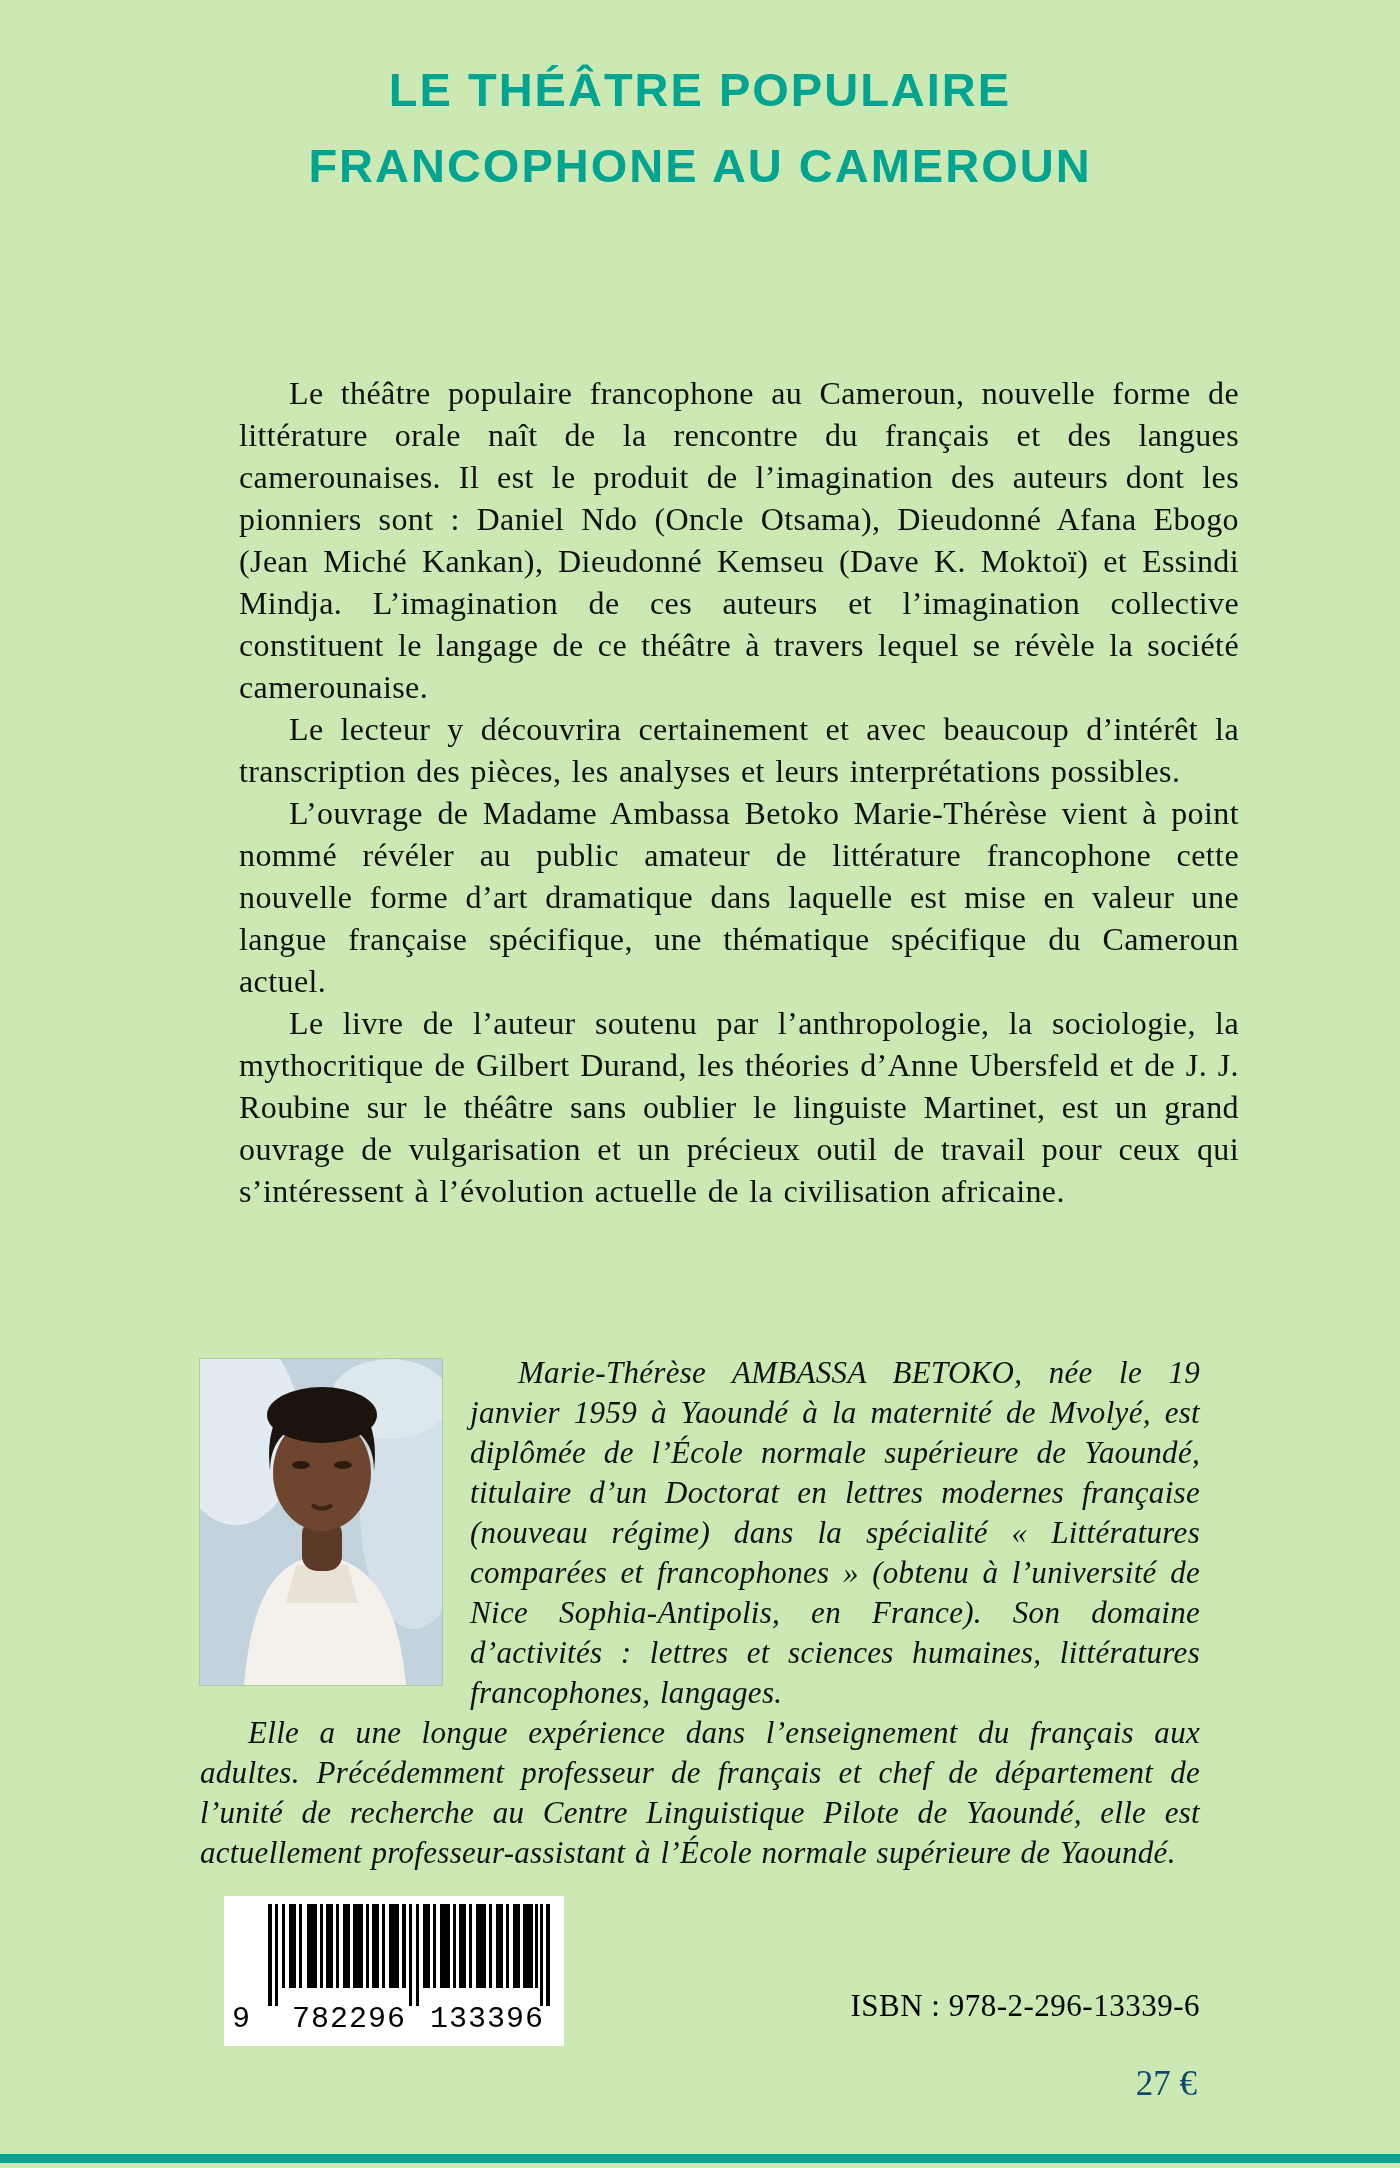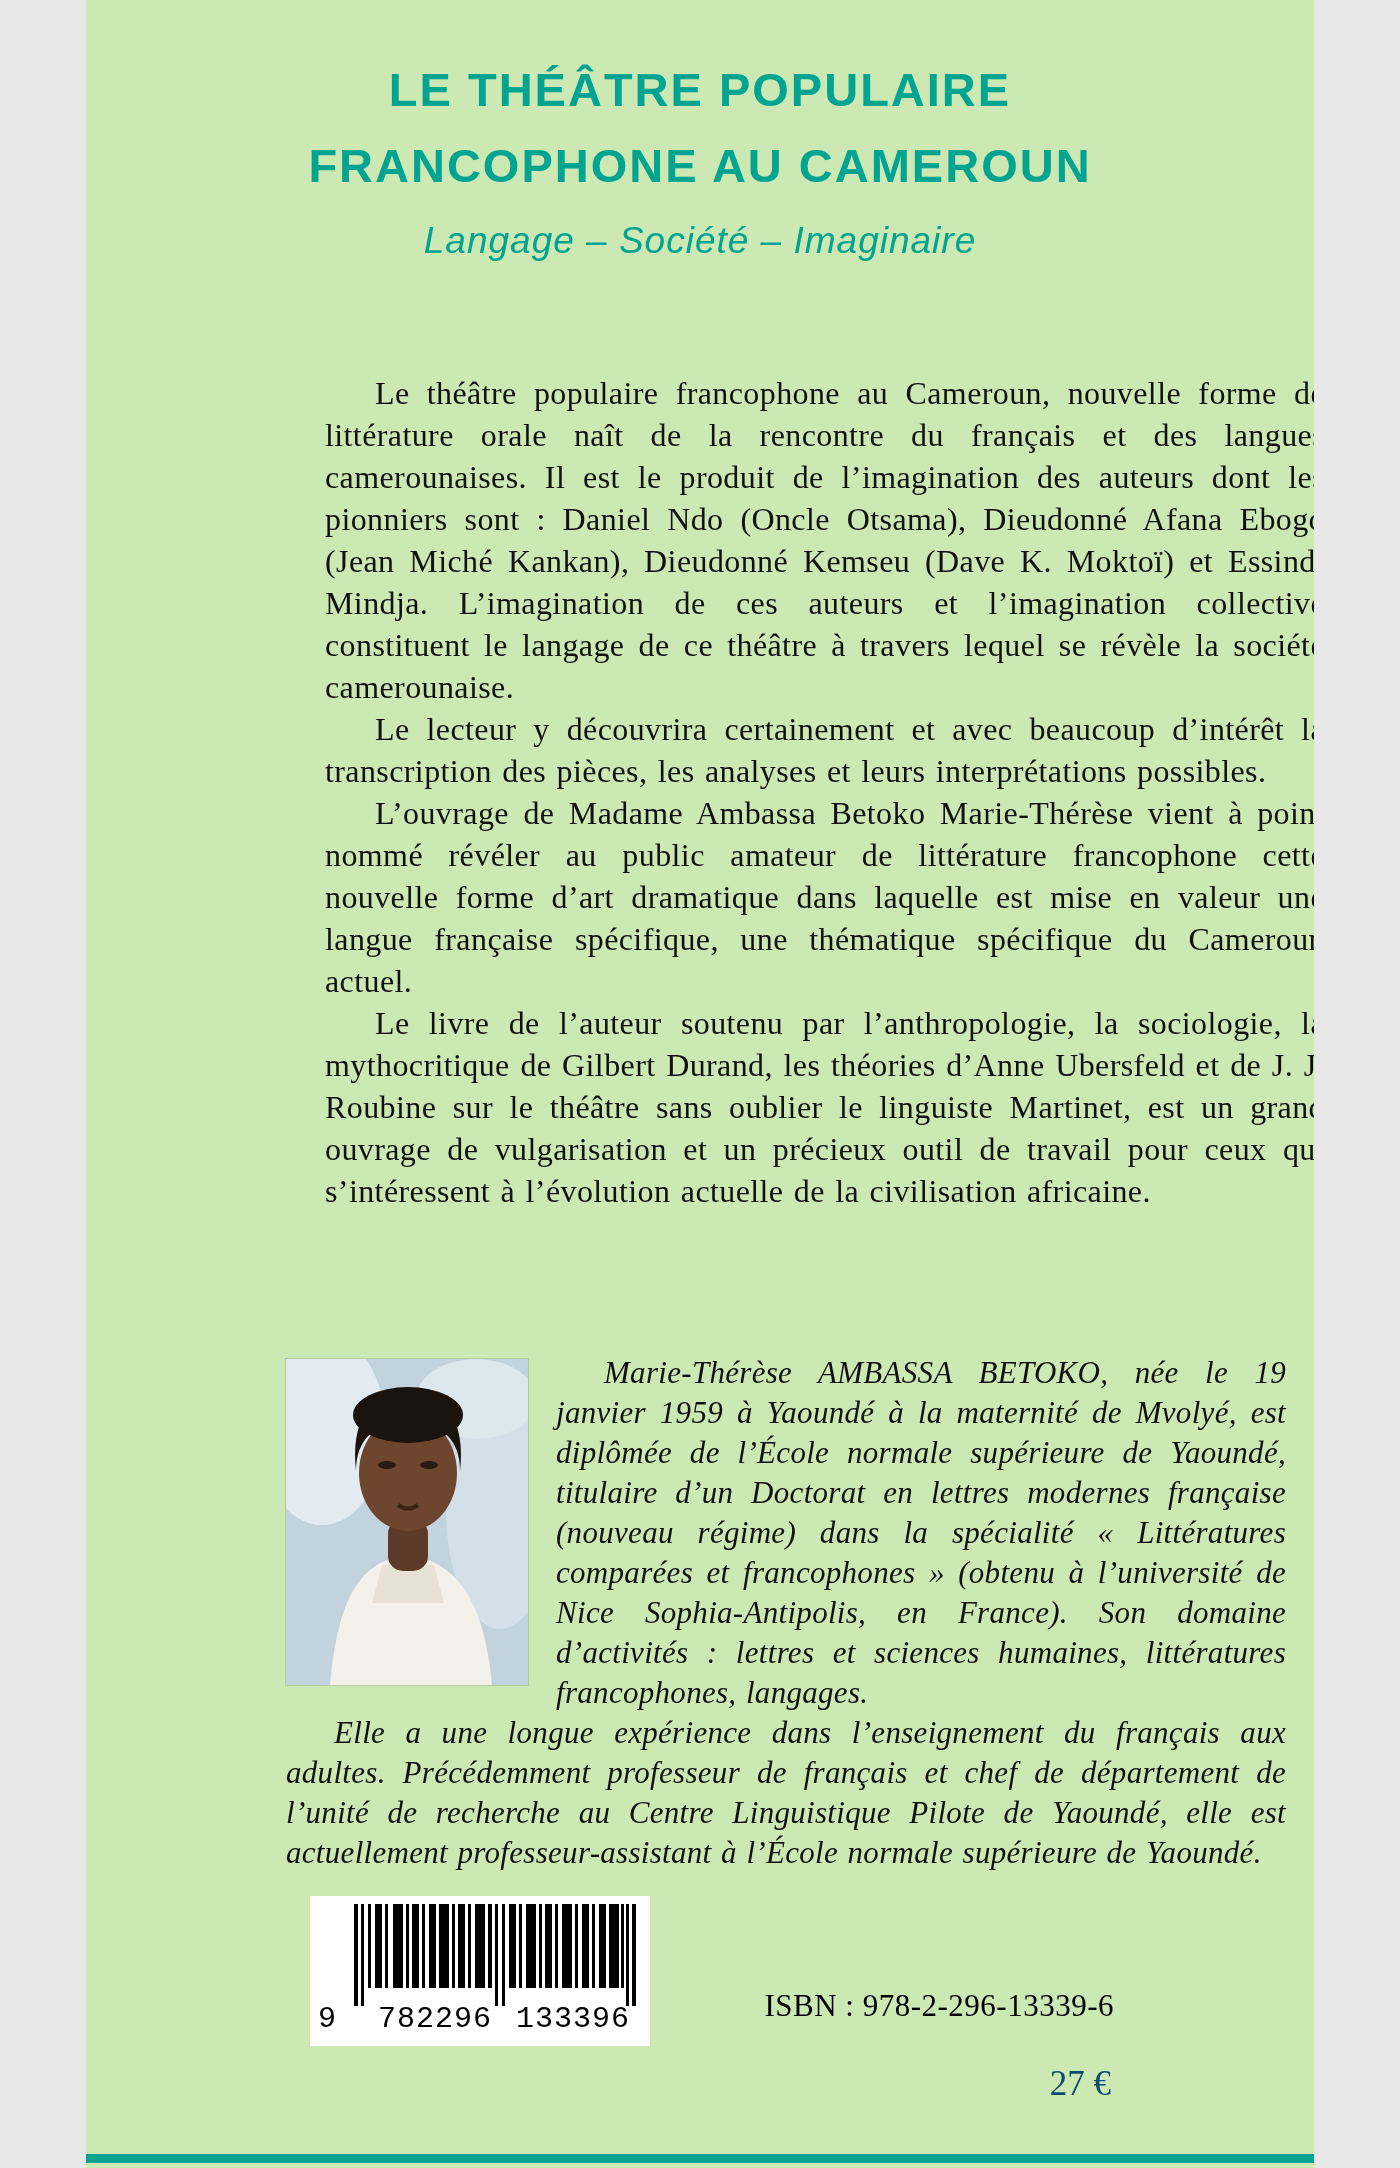--- a/index.html
+++ b/index.html
@@ -2,21 +2,21 @@
 <html lang="fr"><head>
 <meta charset="utf-8">
 <style>
   html, body {
     margin: 0;
     padding: 0;
     background: #e8e8e8;
   }
   .page {
     position: relative;
-    width: 1228px;
+    width: 1400px;
     height: 2168px;
     margin: 0 auto;
     background: #cce9b3;
     overflow: hidden;
     font-family: "Liberation Serif", "DejaVu Serif", serif;
     color: #111111;
   }
 
   
   .title-block {
@@ -145,21 +145,20 @@
   }
 </style>
 </head>
 <body>
 
 <div class="page">
 
   <header class="title-block">
     <div class="title-line">LE THÉÂTRE POPULAIRE</div>
     <div class="title-line">FRANCOPHONE AU CAMEROUN</div>
-    <div class="subtitle">Langage – Société – Imaginaire</div>
   </header>
 
   <section class="synopsis">
     <p>Le théâtre populaire francophone au Cameroun, nouvelle forme de littérature orale naît de la rencontre du français et des langues camerounaises. Il est le produit de l’imagination des auteurs dont les pionniers sont : Daniel Ndo (Oncle Otsama), Dieudonné Afana Ebogo (Jean Miché Kankan), Dieudonné Kemseu (Dave K. Moktoï) et Essindi Mindja. L’imagination de ces auteurs et l’imagination collective constituent le langage de ce théâtre à travers lequel se révèle la société camerounaise.</p>
     <p>Le lecteur y découvrira certainement et avec beaucoup d’intérêt la transcription des pièces, les analyses et leurs interprétations possibles.</p>
     <p>L’ouvrage de Madame Ambassa Betoko Marie-Thérèse vient à point nommé révéler au public amateur de littérature francophone cette nouvelle forme d’art dramatique dans laquelle est mise en valeur une langue française spécifique, une thématique spécifique du Cameroun actuel.</p>
     <p>Le livre de l’auteur soutenu par l’anthropologie, la sociologie, la mythocritique de Gilbert Durand, les théories d’Anne Ubersfeld et de J. J. Roubine sur le théâtre sans oublier le linguiste Martinet, est un grand ouvrage de vulgarisation et un précieux outil de travail pour ceux qui s’intéressent à l’évolution actuelle de la civilisation africaine.</p>
   </section>
 
   <section class="bio">

